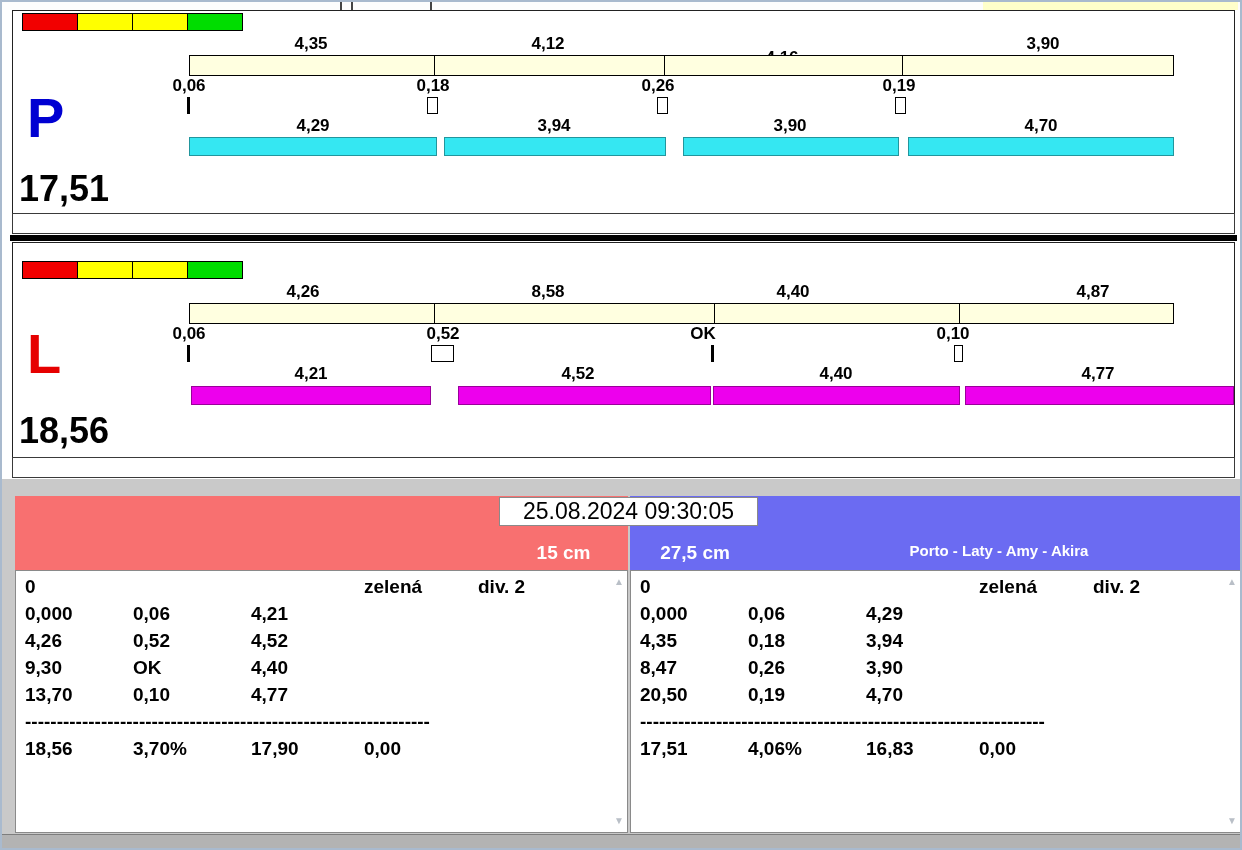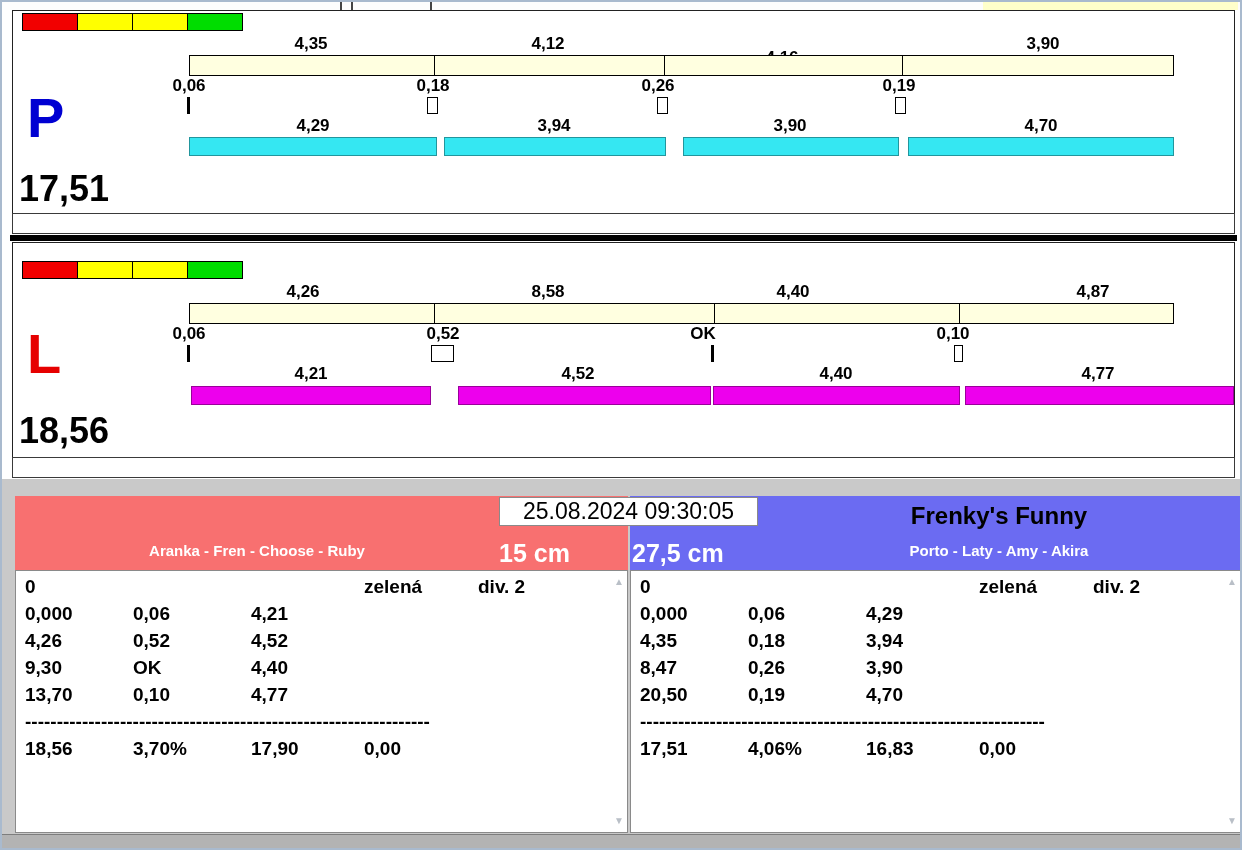--- a/index.html
+++ b/index.html
@@ -18,21 +18,21 @@
   .tick-line{position:absolute;height:17px;background:#000}
   .tick-box{position:absolute;height:17px;background:#fff;border:1px solid #000}
   .sbar{position:absolute;height:19px;border:1px solid rgba(0,0,0,.35)}
   .run-letter{position:absolute;font-size:56px;font-weight:bold;line-height:.9}
   .run-total{position:absolute;font-size:36px;font-weight:bold;color:#000;line-height:1}
   .bottom-bg{position:absolute;left:0;top:477px;width:1238px;height:357px;background:#c9c9c9}
   .hdr{position:absolute;height:74px}
   .team-name{position:absolute;width:484px;text-align:center;font-size:24px;font-weight:bold;color:#000;line-height:30px}
   .team-members{position:absolute;width:484px;text-align:center;font-size:15px;font-weight:bold;color:#fff}
   .ts-box{position:absolute;left:497px;top:495px;width:259px;height:29px;background:#fff;border:1px solid #8a8a8a;text-align:center;font-size:23px;line-height:27px;color:#000}
-  .size-badge{position:absolute;text-align:left;font-size:25px;font-weight:bold;color:#fff;line-height:24px}
+  .size-badge{position:absolute;text-align:center;font-size:19px;font-weight:bold;color:#fff;line-height:24px}
   .logarea{position:absolute;height:263px;background:#fff;border:1px solid #8a8a8a;padding:5px 18px 0 9px;overflow:hidden}
   .lrow{display:flex;height:27px;font-size:19px;font-weight:bold;color:#000;white-space:nowrap}
   .c{display:block}
   .c1{width:108px}.c2{width:118px}.c3{width:113px}.c4{width:114px}.c5{flex:1}
   .dashrow{height:27px;font-size:19px;font-weight:bold;color:#000;white-space:nowrap;overflow:hidden}
   .scroll-ico{position:absolute;right:3px;color:#b9bfc7;font-size:10px;line-height:10px}
   .taskbar{position:absolute;left:0;top:832px;width:1238px;height:14px;background:#b3b3b3;border-top:1px solid #7d7d7d}
 </style>
 </head>
 <body>
@@ -135,28 +135,26 @@
     <div class="run-total" style="left:6px;top:170px">18,56</div>
   </div>
 
   <div class="substrip" style="top:455px"></div>
 
   <div class="bottom-bg"></div>
 
   <div class="hdr" style="left: 13px; top: 494px; width: 613px; background: rgb(248, 112, 112);"></div>
   <div class="hdr" style="left: 628px; top: 494px; width: 611px; background: rgb(107, 107, 242);"></div>
 
-  <div class="team-members" style="left:13px;top:540px">Aranka - Fren - Choose - Ruby</div>
 
   <div class="ts-box">25.08.2024 09:30:05</div>
 
   <div class="size-badge" style="left:497px;top:539px;width:129px">15 cm</div>
   <div class="size-badge" style="left:630px;top:539px;width:126px">27,5 cm</div>
 
-  <div class="team-name" style="left:755px;top:499px">Frenky's Funny</div>
   <div class="team-members" style="left:755px;top:540px">Porto - Laty - Amy - Akira</div>
 
   <div class="logarea" style="left:13px;top:568px;width:613px">
     <div class="lrow">
       <span class="c c1">0</span>
       <span class="c c2"></span>
       <span class="c c3"></span>
       <span class="c c4">zelená</span>
       <span class="c c5">div. 2</span>
     </div>

